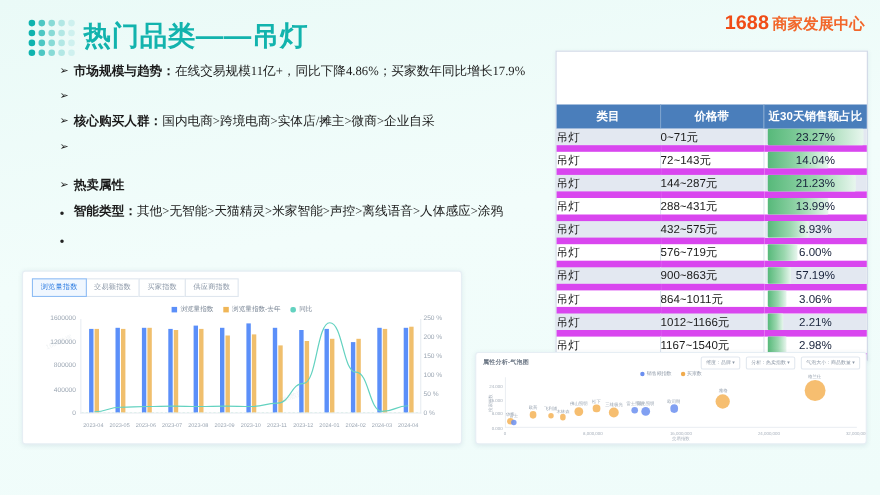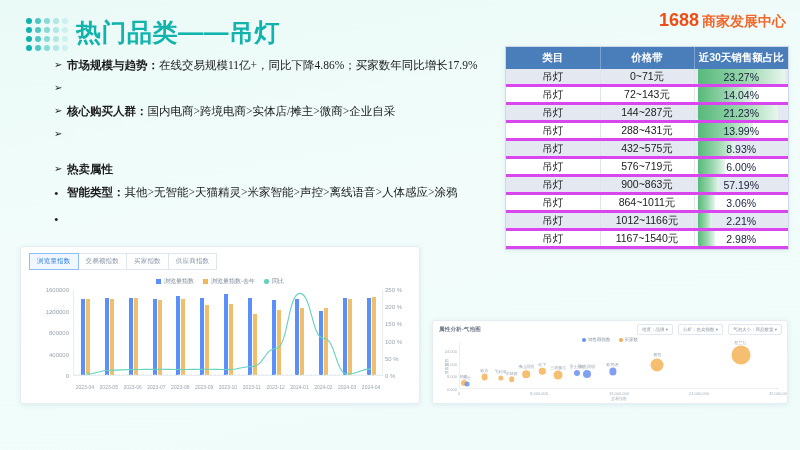--- a/index.html
+++ b/index.html
@@ -38,27 +38,27 @@
   .mk.dot { font-size: 13px; }
   .lbl { font-weight: bold; }
   .val { }
   .bullets .gap { height: 12px; }
 
   
   .ptable { position: absolute; left: 505px; top: 46px; width: 284px;
             background: #fff; border: 1px solid #cfd8e6;
             box-shadow: 0 1px 4px rgba(60,90,130,.10);
             font-size: 10.5px; color: #13314f; }
-  .ptable table { border-collapse: collapse; width: 100%; table-layout: fixed; }
+  .ptable table { border-collapse: collapse; width: 100%; table-layout: fixed; margin-top: 48px; }
   .ptable th { background: #4a7ebb; color: #fff; font-weight: bold;
                font-size: 10.5px; padding: 4px 2px; text-align: center;
                border-right: 1px solid #7ca2cd; white-space: nowrap; }
   .ptable th:last-child { border-right: none; }
-  .ptable td { padding: 0; text-align: center; height: 16.5px;
-               border-right: 1px solid #dde4ee; border-bottom: 3px solid #d946ef;
+  .ptable td { padding: 0; text-align: left; height: 16.5px;
+               border-right: 1px solid #dde4ee; border-bottom: 6px solid #d946ef;
                font-size: 10.5px; vertical-align: middle; }
   .ptable td:last-child { border-right: none; }
   .ptable tr.alt td { background: #e3e8f1; }
   .ptable tr td.c0 { width: 54px; color: #1a1a1a; }
   .ptable tr td.c1 { width: 96px; color: #1a1a1a; }
   .ptable td.c2 { position: relative; padding: 0 3px; }
   .barwrap { position: relative; height: 15px; display: flex;
              align-items: center; justify-content: center; }
   .bar { position: absolute; left: 0; top: 0; height: 15px;
          background: linear-gradient(90deg, #57b97a 0%, #9ad7ae 55%, #e8f6ee 100%);

